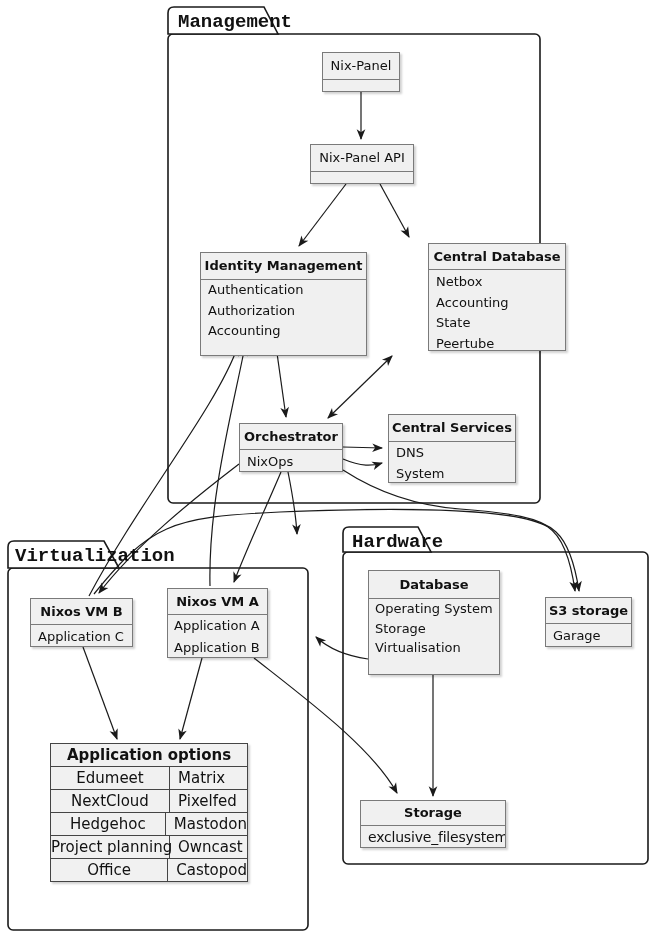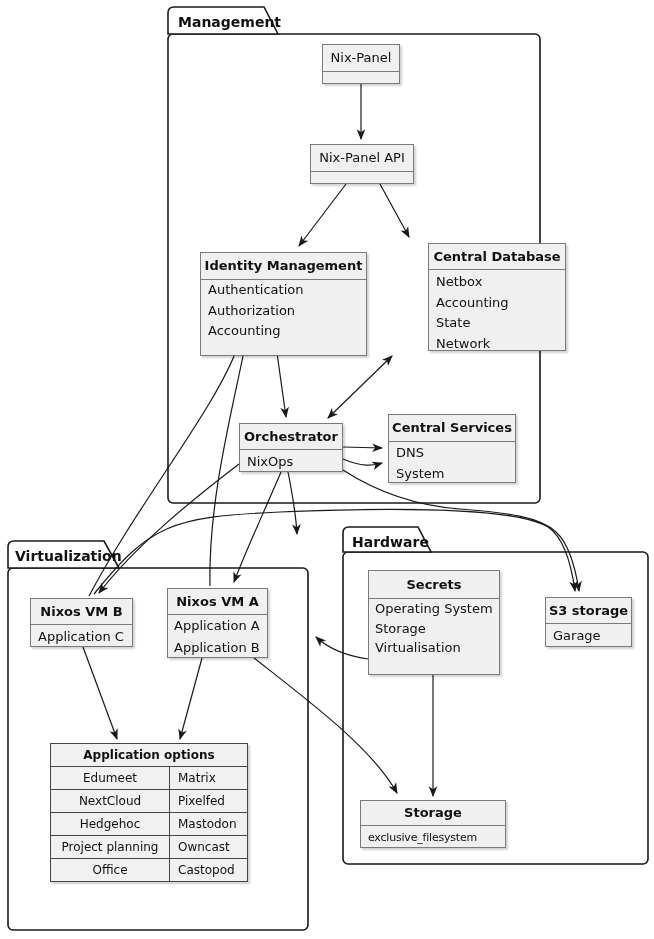--- a/index.html
+++ b/index.html
@@ -4,45 +4,46 @@
 <style>
   html,body{margin:0;padding:0;background:#fff;}
   .canvas{
     position:relative;width:654px;height:939px;background:#ffffff;overflow:hidden;
     font-family:"DejaVu Sans","Liberation Sans",sans-serif;color:#111;
   }
   svg.overlay{position:absolute;left:0;top:0;z-index:1;pointer-events:none;}
   .pkg-outline{fill:#ffffff;stroke:#1a1a1a;stroke-width:1.6px;}
   .edge{fill:none;stroke:#1a1a1a;stroke-width:1.2px;}
   .pkg-label{
-    position:absolute;z-index:3;font-weight:bold;font-size:14px;line-height:24px;height:24px;
+    position:absolute;z-index:3;font-weight:bold;font-size:19px;line-height:24px;height:24px;
     white-space:nowrap;
+    font-family:Liberation Mono, monospace;
   }
   .node{
     position:absolute;z-index:4;background:#f0f0f0;border:1px solid #7a7a7a;
     box-shadow:1.5px 2px 2px rgba(0,0,0,0.18);box-sizing:border-box;font-size:13px;
   }
   .node-title{
     height:25px;line-height:25px;border-bottom:1px solid #7a7a7a;text-align:center;
     font-weight:bold;white-space:nowrap;overflow:hidden;
   }
   .node-title.plain{font-weight:normal;}
   .node-body{overflow:hidden;}
   .field{line-height:20.5px;padding-left:7px;white-space:nowrap;}
   .n-central-services .field{line-height:21px;}
   .n-orchestrator .field,.n-vmb .field{line-height:23px;}
   .n-vma .field{line-height:22px;padding-left:6px;}
   .n-systems .node-title{height:27px;line-height:27px;}
   .n-systems .field{line-height:19.5px;padding-left:6px;}
   .n-s3 .field{line-height:24px;}
   .n-storage .node-title{height:24px;line-height:24px;}
-  .n-storage .field{line-height:23px;font-size:11px;letter-spacing:-0.2px;}
+  .n-storage .field{line-height:23px;font-size:14px;letter-spacing:-0.2px;}
   .table{
     position:absolute;z-index:4;background:#f1f1f1;border:1px solid #454545;
-    box-sizing:border-box;font-size:12px;box-shadow:1.5px 2px 2px rgba(0,0,0,0.18);
+    box-sizing:border-box;font-size:15px;box-shadow:1.5px 2px 2px rgba(0,0,0,0.18);
   }
   .t-header{
     height:22px;line-height:22px;border-bottom:1px solid #454545;text-align:center;font-weight:bold;
   }
   .t-row{display:flex;height:22px;line-height:22px;border-bottom:1px solid #454545;}
   .t-row:last-child{border-bottom:none;}
   .t-c1{width:119px;border-right:1px solid #454545;text-align:center;box-sizing:border-box;white-space:nowrap;}
   .t-c2{flex:1;padding-left:8px;white-space:nowrap;}
 </style>
 </head>
@@ -90,21 +91,21 @@
       <path class="edge" d="M368,659 C347,656 329,649 316,637" marker-end="url(#ah)"></path>
       <path class="edge" d="M83,647 L117,739" marker-end="url(#ah)"></path>
       <path class="edge" d="M202,658 L180,739" marker-end="url(#ah)"></path>
     </g>
   </svg>
 
   <div class="pkg-label" style="left:178px;top:10px;">Management</div>
   <div class="pkg-label" style="left:15px;top:544px;">Virtualization</div>
   <div class="pkg-label" style="left:352px;top:530px;">Hardware</div>
 
-  <div class="node" style="left:322px;top:44px;width:78px;height:40px;">
+  <div class="node" style="left:322px;top:52px;width:78px;height:40px;">
     <div class="node-title plain" style="height:26px;line-height:26px;">Nix-Panel</div>
     <div class="node-body"></div>
   </div>
 
   <div class="node" style="left:310px;top:144px;width:104px;height:40px;">
     <div class="node-title plain" style="height:26px;line-height:26px;">Nix-Panel API</div>
     <div class="node-body"></div>
   </div>
 
   <div class="node" style="left:200px;top:252px;width:167px;height:104px;">
@@ -115,21 +116,21 @@
       <div class="field">Accounting</div>
     </div>
   </div>
 
   <div class="node" style="left:392px;top:243px;width:138px;height:108px;margin-left:36px;">
     <div class="node-title">Central Database</div>
     <div class="node-body" style="padding-top:2px;">
       <div class="field">Netbox</div>
       <div class="field">Accounting</div>
       <div class="field">State</div>
-      <div class="field">Network</div>
+      <div class="field">Peertube</div>
     </div>
   </div>
 
   <div class="node n-orchestrator" style="left:239px;top:423px;width:104px;height:49px;">
     <div class="node-title">Orchestrator</div>
     <div class="node-body">
       <div class="field">NixOps</div>
     </div>
   </div>
 
@@ -150,21 +151,21 @@
 
   <div class="node n-vma" style="left:167px;top:588px;width:101px;height:70px;">
     <div class="node-title">Nixos VM A</div>
     <div class="node-body">
       <div class="field">Application A</div>
       <div class="field">Application B</div>
     </div>
   </div>
 
   <div class="node n-systems" style="left:368px;top:570px;width:132px;height:105px;">
-    <div class="node-title">Secrets</div>
+    <div class="node-title">Database</div>
     <div class="node-body">
       <div class="field">Operating System</div>
       <div class="field">Storage</div>
       <div class="field">Virtualisation</div>
     </div>
   </div>
 
   <div class="node n-s3" style="left:545px;top:597px;width:87px;height:50px;">
     <div class="node-title">S3 storage</div>
     <div class="node-body">

